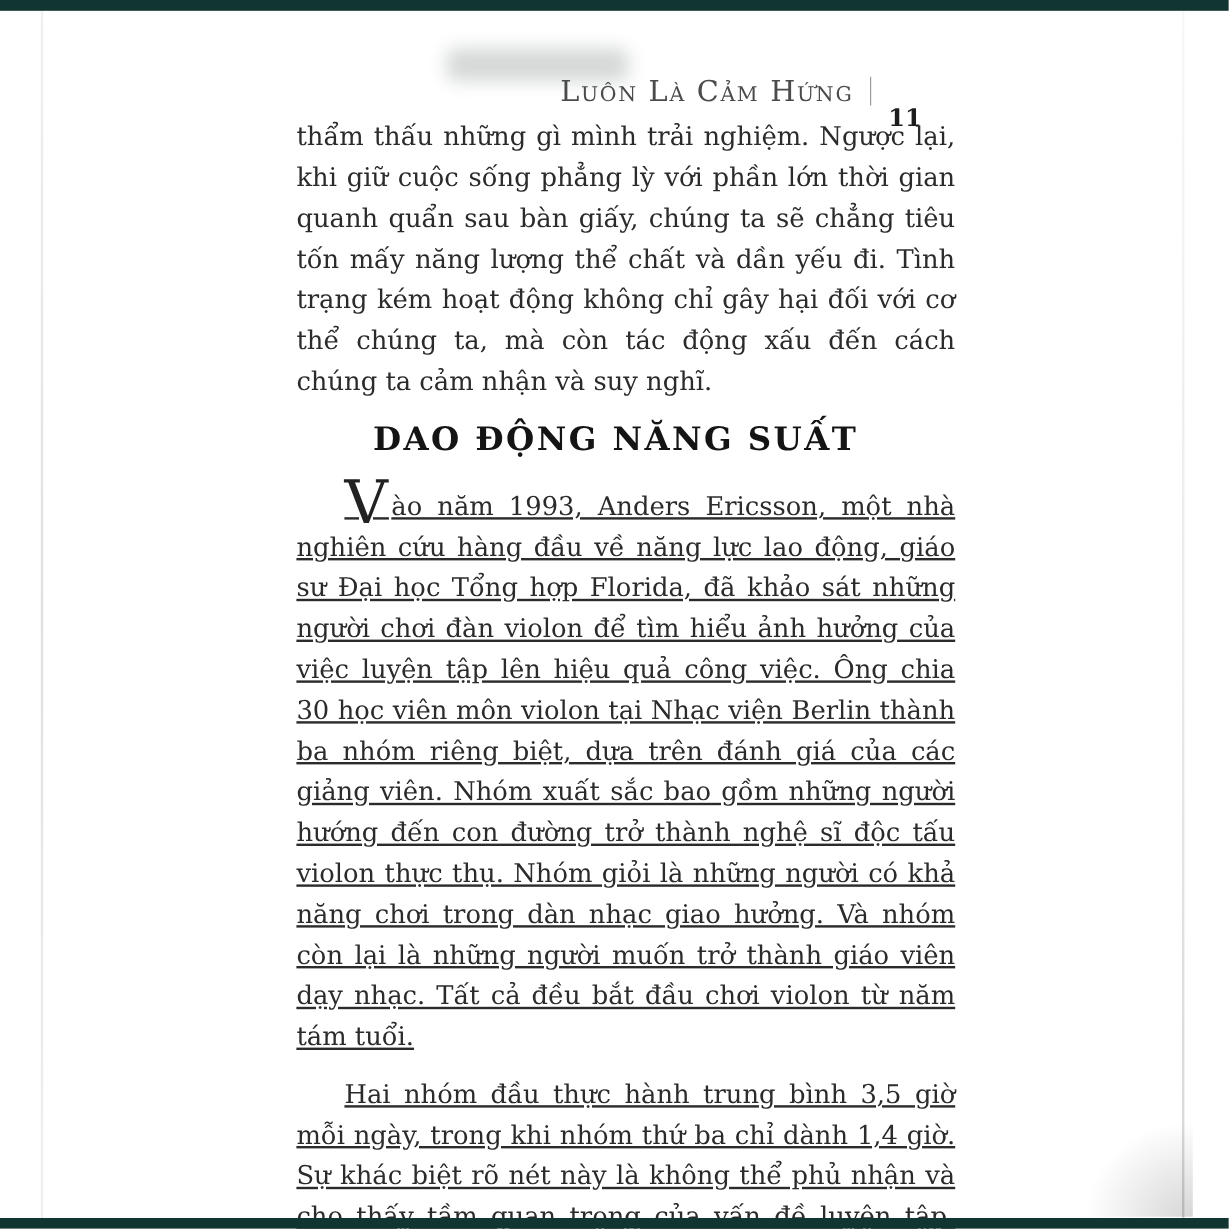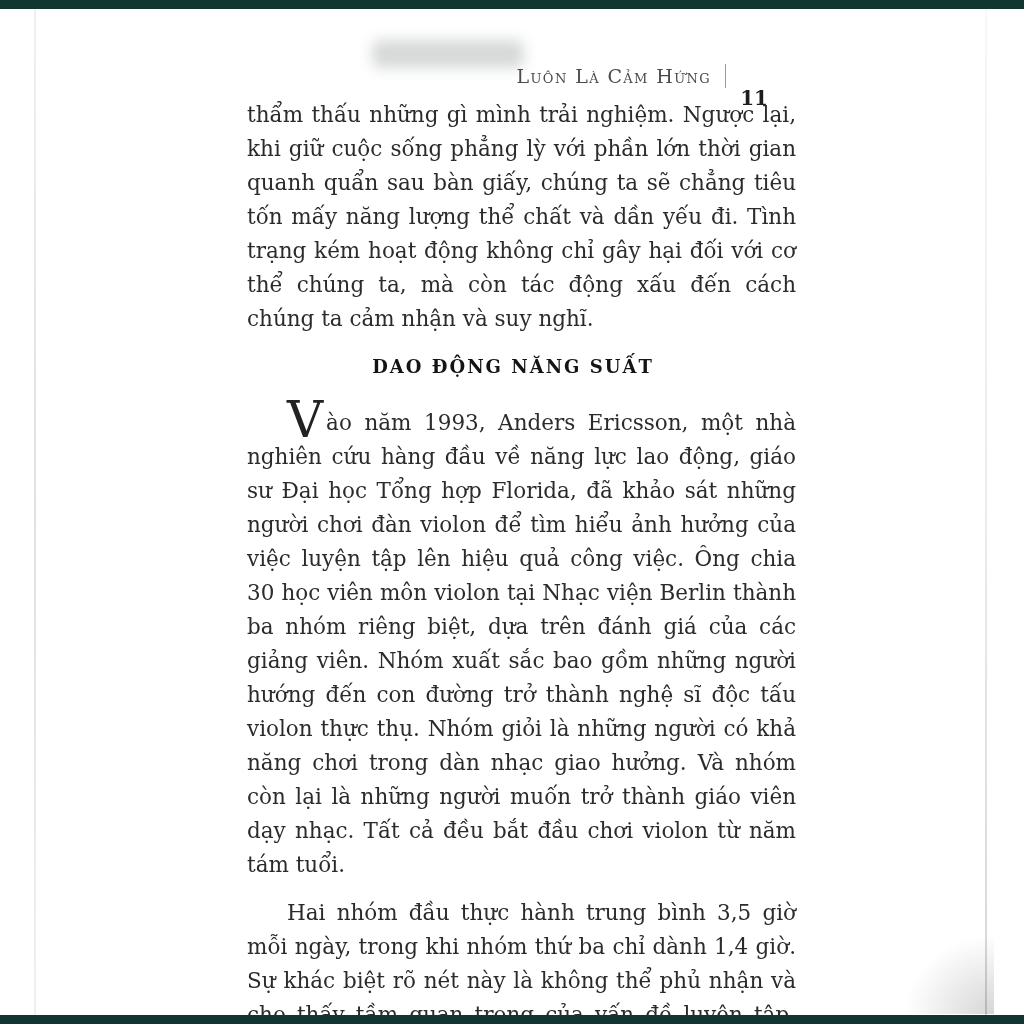--- a/index.html
+++ b/index.html
@@ -73,21 +73,21 @@
     display: flex;
     justify-content: flex-end;
     align-items: center;
     gap: 14px;
     padding-right: 28px;
     box-sizing: border-box;
   }
   .running-title {
     font-variant: small-caps;
     letter-spacing: 1.4px;
-    font-size: 19px;
+    font-size: 24px;
     color: var(--color-header-text, #4b4b4b);
     white-space: nowrap;
   }
   .header-divider {
     width: 1px;
     height: 24px;
     background: #9a9a9a;
   }
   .page-number {
     font-weight: bold;
@@ -106,26 +106,27 @@
     text-align: justify;
     color: var(--color-text, #2b2b2b);
   }
   .para {
     margin: 0 0 14px 17px;
   }
   .section-heading {
     margin: 12px 0 22px 0;
     text-align: center;
     font-weight: bold;
-    font-size: 18px;
+    font-size: 27px;
     letter-spacing: 2px;
     color: #141414;
   }
   .indent {
     text-indent: 40px;
+    text-decoration: underline;
   }
   .initial {
     font-size: 50px;
     line-height: 0;
     vertical-align: -7px;
     letter-spacing: 1px;
     color: #222222;
     padding-right: 2px;
   }
 </style>

